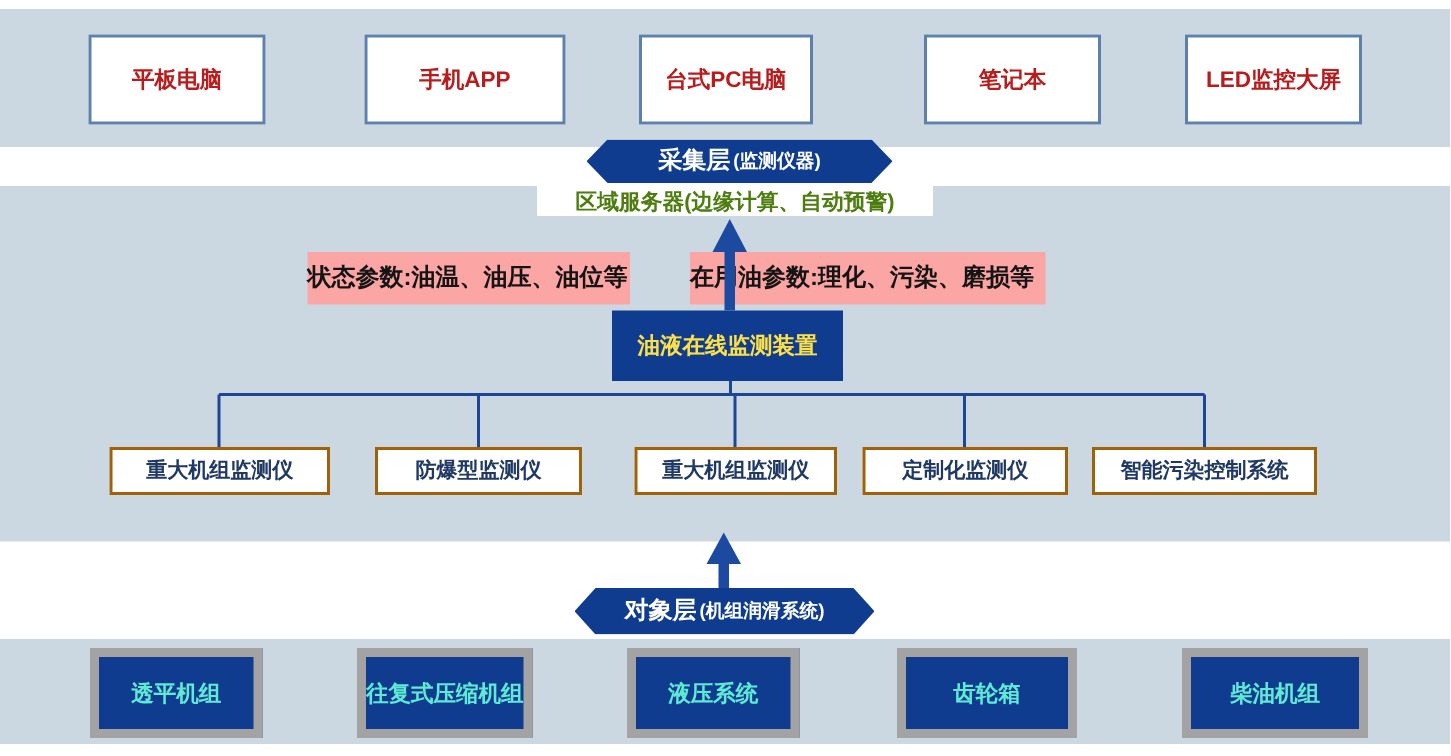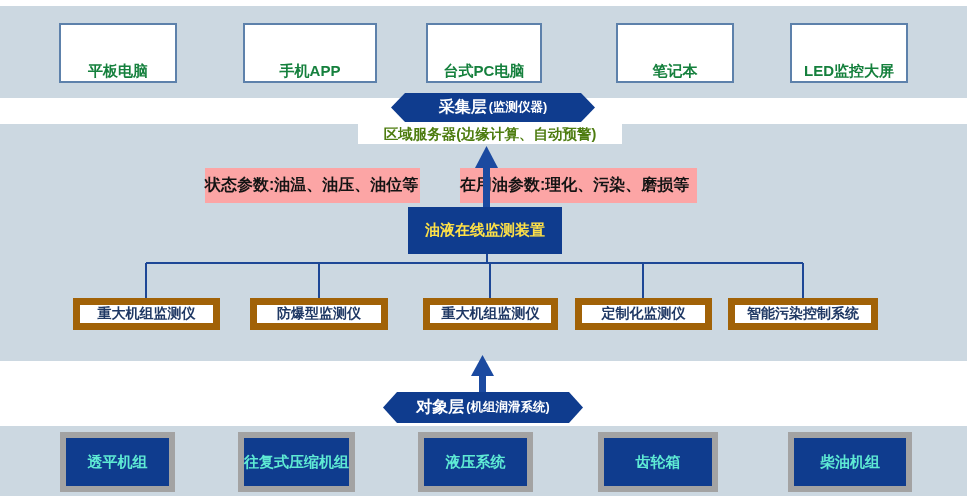--- a/index.html
+++ b/index.html
@@ -5,22 +5,22 @@
   html,body{margin:0;padding:0;background:#ffffff;}
   body{font-family:"Liberation Sans","DejaVu Sans",sans-serif;}
   #stage{position:relative;width:967px;height:504px;background:#ffffff;overflow:hidden;}
 
   .band{position:absolute;left:0;width:967px;background:#ccd8e1;}
   #band-top{top:6px;height:92px;}
   #band-mid{top:124px;height:237px;}
   #band-bottom{top:426px;height:70px;}
 
   .white-box{position:absolute;background:#ffffff;border:2px solid #5d81ab;
-    display:flex;align-items:flex-end;justify-content:center;
-    color:#15803d;font-weight:bold;font-size:15px;box-sizing:border-box;}
+    display:flex;align-items:center;justify-content:center;
+    color:#b91c1c;font-weight:bold;font-size:15px;box-sizing:border-box;}
   .top-box{top:23px;height:60px;}
 
   .pill{position:absolute;background:#0f3c8e;color:#ffffff;
     display:flex;align-items:center;justify-content:center;gap:2px;
     clip-path:polygon(14px 0,calc(100% - 14px) 0,100% 50%,calc(100% - 14px) 100%,14px 100%,0 50%);}
   .pill .pill-title{font-size:16px;font-weight:bold;}
   .pill .pill-sub{font-size:12.5px;font-weight:bold;}
 
   #server-box{position:absolute;top:124px;left:358px;width:264px;height:20px;
     background:#ffffff;display:flex;align-items:center;justify-content:center;
@@ -28,21 +28,21 @@
 
   .param-label{position:absolute;top:168px;height:35px;background:#fca5a5;
     display:flex;align-items:center;justify-content:flex-start;
     color:#141414;font-weight:bold;font-size:16px;}
 
   #device-box{position:absolute;top:207px;left:408px;width:154px;height:47px;
     background:#0f3c8e;display:flex;align-items:center;justify-content:center;
     color:#fde047;font-weight:bold;font-size:15px;}
 
   .monitor-box{position:absolute;top:298px;height:32px;background:#ffffff;
-    border:7px solid #a16207;box-sizing:border-box;
+    border:2px solid #a16207;box-sizing:border-box;
     display:flex;align-items:center;justify-content:center;
     color:#1f3864;font-weight:bold;font-size:14px;}
 
   .bottom-box{position:absolute;top:432px;height:60px;background:#0f3c8e;
     border:6px solid #a3a3a3;box-sizing:border-box;
     display:flex;align-items:center;justify-content:center;
     color:#5eead4;font-weight:bold;font-size:15px;}
 
   #wires{position:absolute;top:0;left:0;pointer-events:none;}
 </style>

